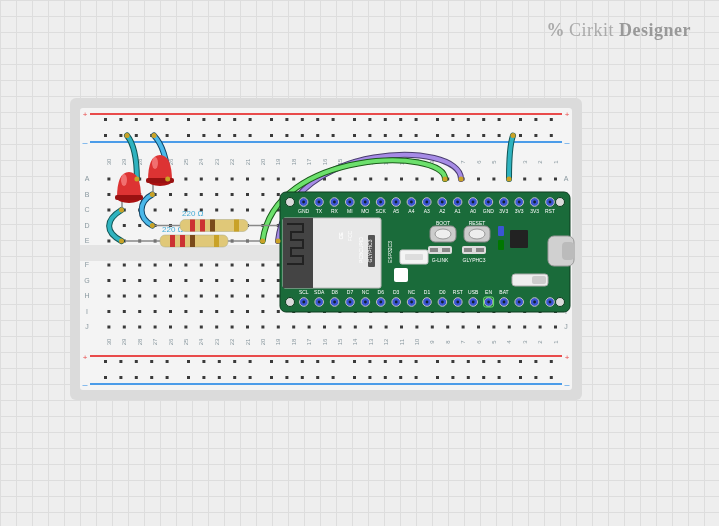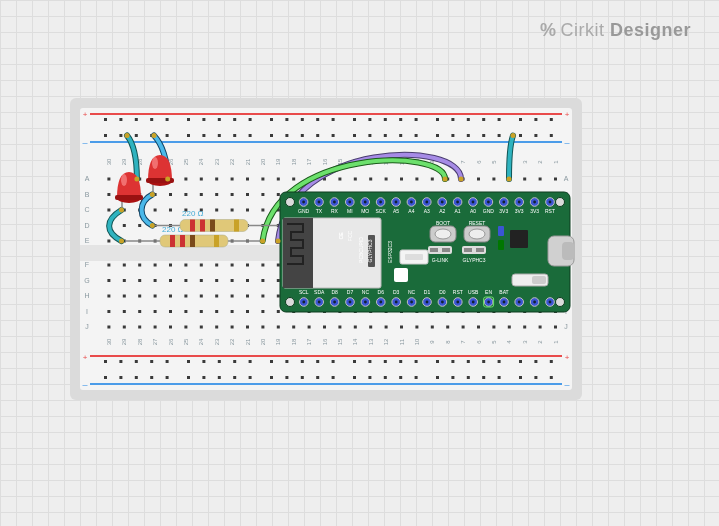--- a/index.html
+++ b/index.html
@@ -17,20 +17,21 @@
   }
   .brand {
     position: absolute;
     top: 20px;
     right: 28px;
     font-size: 18px;
     font-weight: 400;
     color: #aaa;
     letter-spacing: 0.5px;
     user-select: none;
+    font-family: Liberation Serif, serif;
   }
   .brand .designer { font-weight: 700; color: #999; }
   .brand .glyph { font-weight: 700; margin-right: 4px; }
   .stage {
     position: absolute;
     left: 50px;
     top: 80px;
     width: 620px;
     height: 370px;
   }

